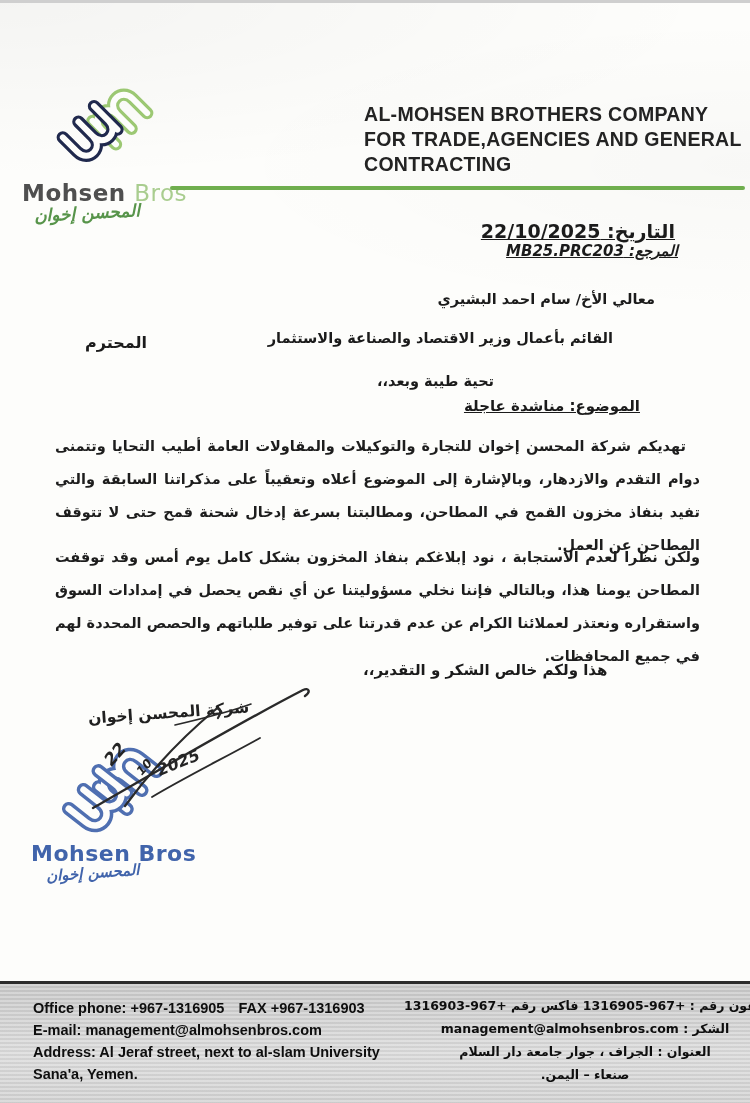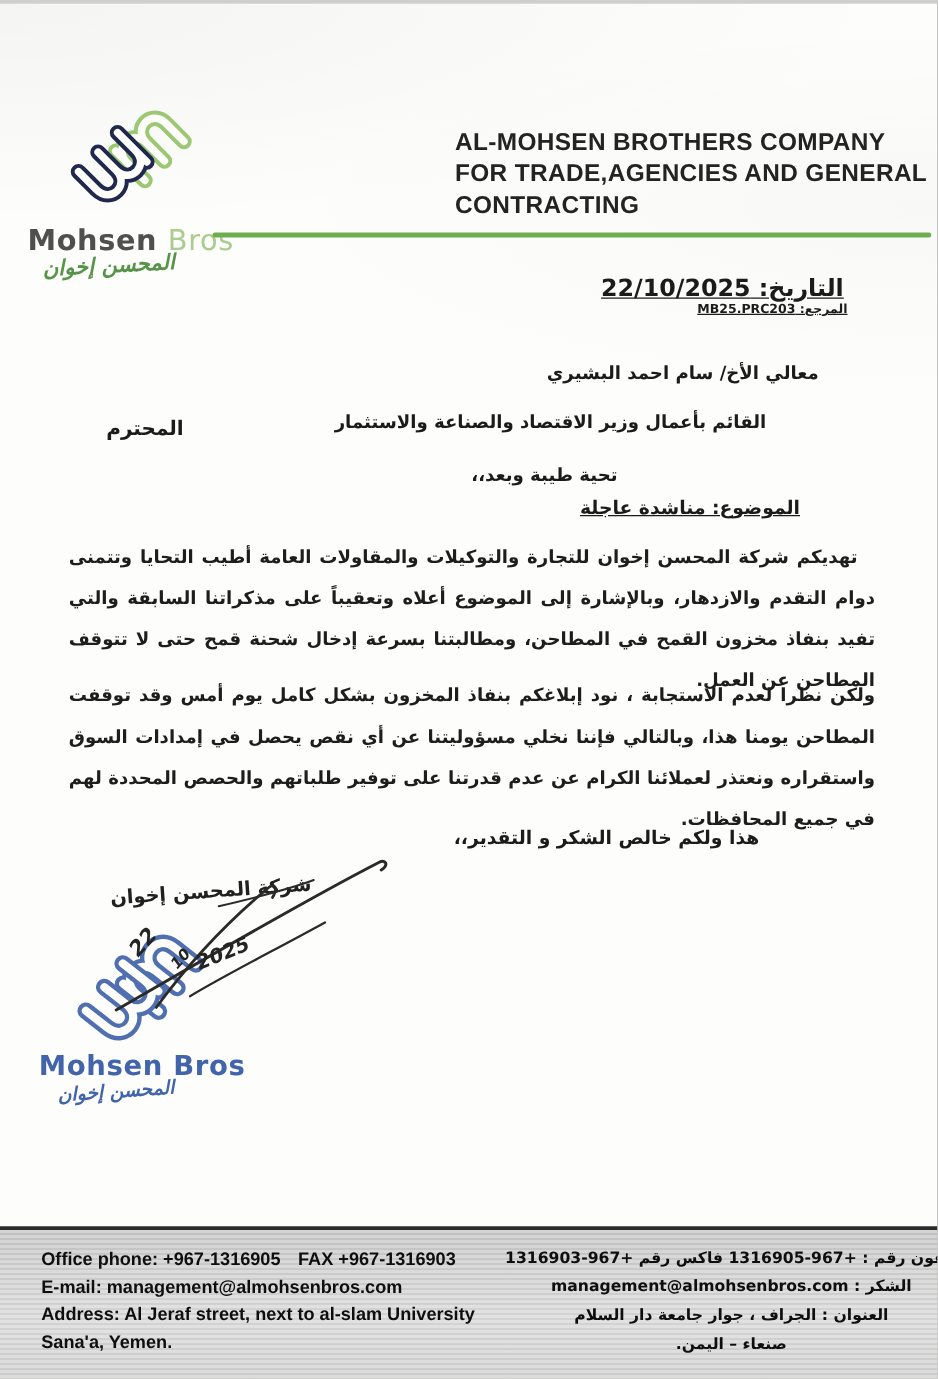--- a/index.html
+++ b/index.html
@@ -29,21 +29,21 @@
   
   .logo-svg{position:absolute;left:36px;top:68px;}
   .brand-en{position:absolute;left:22px;top:180px;font-size:23px;font-weight:bold;letter-spacing:0.5px;color:var(--brand-gray);white-space:nowrap;}
   .brand-en .bros{color:var(--bros-green);font-weight:normal;}
   .brand-ar{position:absolute;left:34px;top:203px;font-size:17px;font-weight:bold;color:var(--script-green);transform:rotate(-3deg);font-style:italic;}
   .company-ar{position:absolute;right:14px;top:76px;font-size:16.5px;font-weight:bold;direction:rtl;color:#191919;}
   .company-en{position:absolute;left:352px;top:102px;font-family:"Liberation Sans", sans-serif;font-size:19.5px;font-weight:bold;line-height:25px;letter-spacing:0.3px;color:#232323;margin-left:12px;}
   .green-rule{position:absolute;left:170px;top:186px;width:575px;height:3.5px;background:var(--brand-green);border-radius:2px;}
   
   .meta-date{position:absolute;right:75px;top:220px;font-size:19px;font-weight:bold;direction:rtl;text-decoration:underline;}
-  .meta-ref{position:absolute;right:72px;top:242px;font-size:10px;font-weight:bold;direction:rtl;text-decoration:underline;}
+  .meta-ref{position:absolute;right:72px;top:242px;font-size:15px;font-weight:bold;direction:rtl;text-decoration:underline;font-style:italic;}
   
   .addr1{position:absolute;right:95px;top:291px;font-size:14.5px;font-weight:bold;direction:rtl;}
   .addr2{position:absolute;right:137px;top:330px;font-size:14.5px;font-weight:bold;direction:rtl;}
   .respected{position:absolute;left:85px;top:333px;font-size:16px;font-weight:bold;direction:rtl;}
   .greeting{position:absolute;left:377px;top:373px;font-size:14.5px;font-weight:bold;direction:rtl;}
   .subject{position:absolute;right:110px;top:397px;font-size:15px;font-weight:bold;direction:rtl;text-decoration:underline;}
   .para{position:absolute;left:55px;width:645px;font-size:14.5px;font-weight:bold;line-height:33px;direction:rtl;text-align:justify;color:#1d1d1d;}
   .para1{top:430px;text-indent:14px;}
   .para2{top:541px;}
   .closing{position:absolute;left:363px;top:661px;font-size:15px;font-weight:bold;direction:rtl;}

